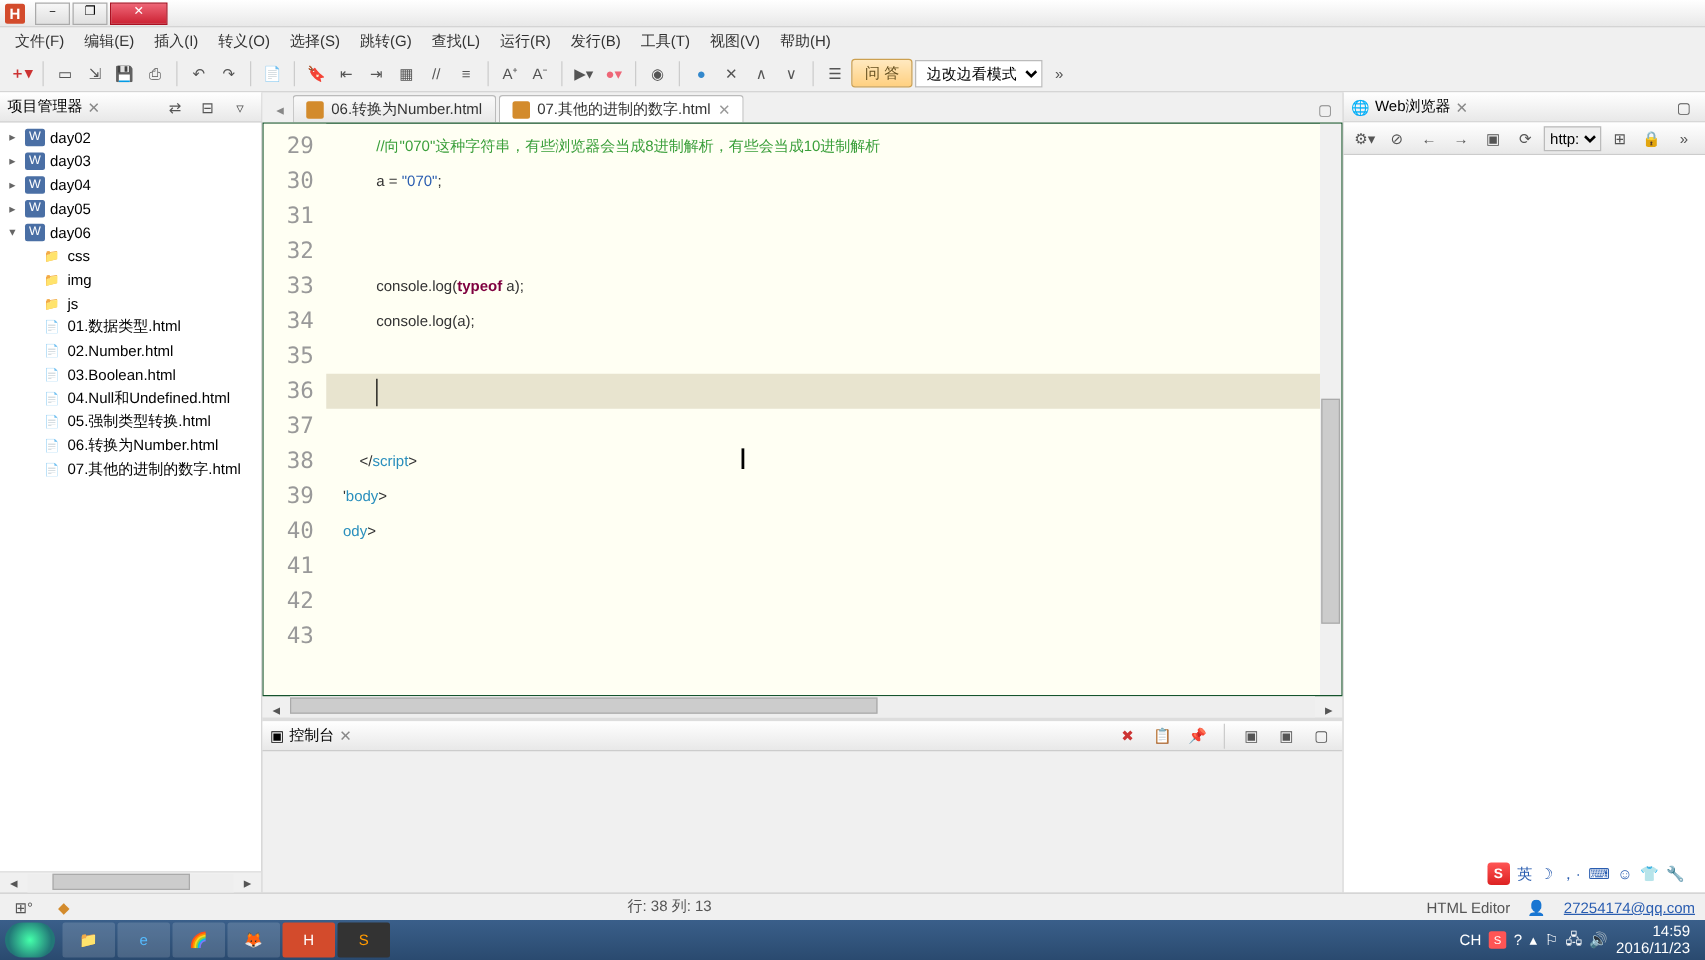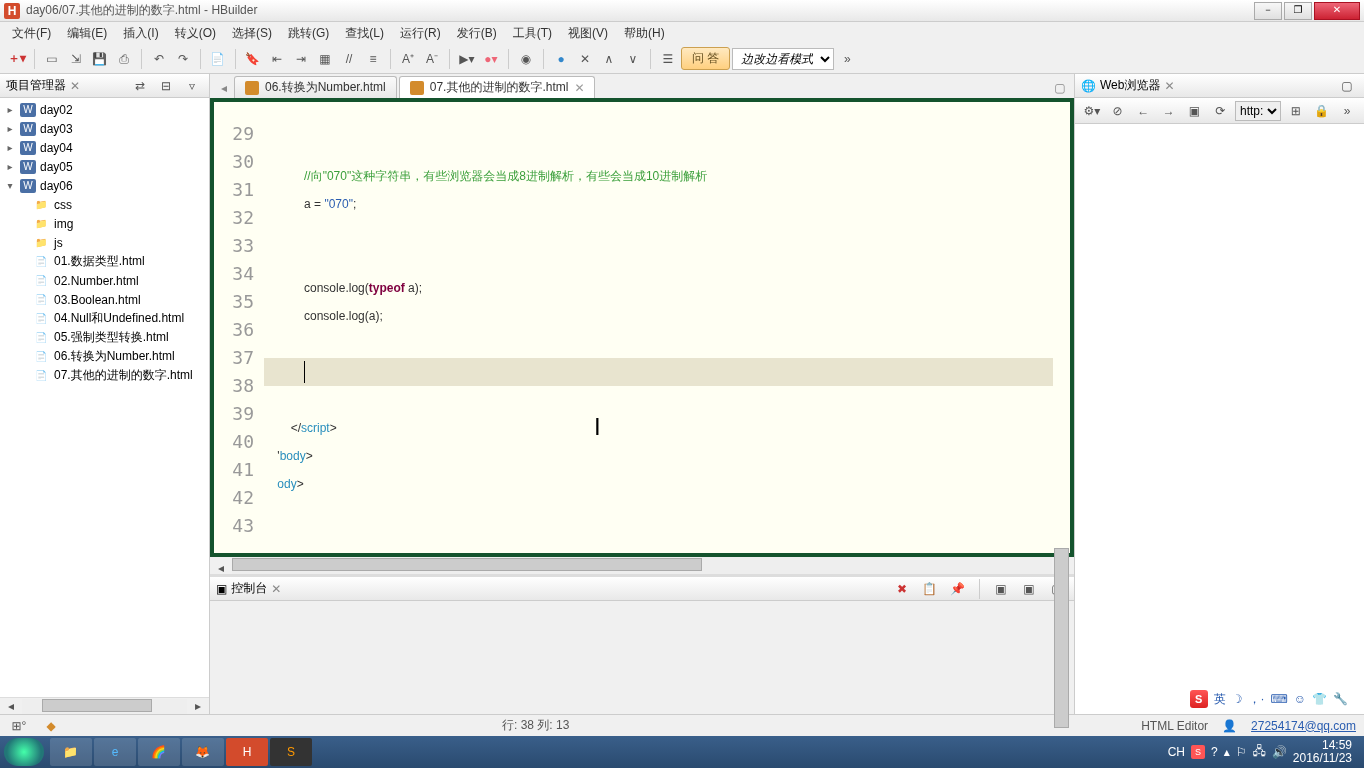--- a/index.html
+++ b/index.html
@@ -12,21 +12,21 @@
 .win-btn { width: 28px; height: 18px; background: linear-gradient(#f7f7f7,#e0e0e0); border: 1px solid #aaa; margin-left: 2px; text-align: center; line-height: 14px; font-size: 10px; }
 .win-btn.close { background: linear-gradient(#e67,#c23); color: #fff; border-color: #a12; width: 46px; }
 .menubar { height: 22px; display: flex; align-items: center; padding: 0 4px; background: #f0f0f0; }
 .menubar span { padding: 2px 8px; color: #333; }
 .toolbar { height: 30px; display: flex; align-items: center; padding: 0 6px; background: #f0f0f0; border-bottom: 1px solid #ccc; gap: 2px; }
 .tbtn { width: 22px; height: 22px; display: inline-flex; align-items: center; justify-content: center; color: #555; border: 1px solid transparent; border-radius: 2px; }
 .tsep { width: 1px; height: 20px; background: #ccc; margin: 0 4px; }
 .tsearch { margin-left: auto; width: 220px; height: 22px; border: 1px solid #bbb; padding: 0 6px; background: #fff; }
 .tnav { display: flex; align-items: center; gap: 2px; }
 .toggle-btn { padding: 2px 10px; background: linear-gradient(#ffe9c0,#ffd080); border: 1px solid #cca050; border-radius: 3px; color: #665020; text-align: center; }
-.mode-sel { height: 22px; border: 1px solid #bbb; padding: 0 4px; background: #fff; font-style: italic; }
+.mode-sel { height: 22px; border: 1px solid #bbb; padding: 0 4px; background: #fff; }
 .main { flex: 1; display: flex; min-height: 0; }
 .left-panel { width: 210px; display: flex; flex-direction: column; border-right: 1px solid #ccc; background: #fff; }
 .panel-tab { height: 24px; display: flex; align-items: center; padding: 0 6px; background: linear-gradient(#fff,#e8e8e8); border-bottom: 1px solid #ccc; }
 .panel-tab .lbl { font-weight: normal; }
 .panel-tab .x { margin-left: 4px; color: #888; }
 .panel-tab .tools { margin-left: auto; display: flex; gap: 4px; }
 .tree { flex: 1; overflow: auto; padding: 2px 0; }
 .tree-item { display: flex; align-items: center; height: 19px; padding-left: 4px; cursor: default; }
 .tree-item .arrow { width: 12px; text-align: center; color: #666; font-size: 10px; }
 .tree-item .fico { width: 16px; height: 14px; margin: 0 4px; display: inline-flex; align-items: center; justify-content: center; font-size: 10px; }
@@ -38,21 +38,21 @@
 .hscroll .track { flex: 1; height: 15px; background: #eee; position: relative; }
 .hscroll .thumb { position: absolute; height: 13px; background: #ccc; border: 1px solid #aaa; top: 0; }
 .center-col { flex: 1; display: flex; flex-direction: column; min-width: 0; }
 .ed-tabs { height: 24px; display: flex; align-items: flex-end; background: #f0f0f0; padding: 0 4px; }
 .ed-btn { width: 20px; height: 20px; text-align: center; line-height: 20px; color: #888; }
 .ed-tab { height: 22px; padding: 0 10px; display: flex; align-items: center; gap: 6px; background: linear-gradient(#fafafa,#e8e8e8); border: 1px solid #bbb; border-bottom: none; margin-right: 2px; border-radius: 3px 3px 0 0; }
 .ed-tab.active { background: #fff; }
 .ed-tab .fi { width: 14px; height: 14px; background: #d38b2c; border-radius: 2px; }
 .ed-tab .tx { color: #333; }
 .ed-tab .cx { color: #999; }
-.editor { flex: 1; display: flex; background: #fffff3; border: 4px solid #14532d; min-height: 0; position: relative; align-items: center; }
+.editor { flex: 1; display: flex; background: #fffff3; border: 1px solid #14532d; min-height: 0; position: relative; }
 .gutter { width: 50px; background: #fffff3; text-align: right; padding: 4px 10px 0 0; color: #999; }
 .gutter div { height: 28px; line-height: 28px; font-size: 18px; font-family: Consolas, monospace; }
 .code { flex: 1; padding: 4px 0 0 0; font-family: Consolas, monospace; font-size: 18px; position: relative; }
 .code .line { height: 28px; line-height: 28px; white-space: pre; }
 .code .cur { background: #e8e4cf; }
 .c-comment { color: #3a9f3a; }
 .c-str { color: #2a5db0; }
 .c-kw { color: #7f003f; font-weight: bold; }
 .c-num { color: #c00060; }
 .c-id { color: #333; }
@@ -84,21 +84,20 @@
 .taskbar .tbitem { width: 42px; height: 28px; background: rgba(255,255,255,0.15); margin-right: 2px; border-radius: 2px; display: flex; align-items: center; justify-content: center; }
 .taskbar .tray { margin-left: auto; display: flex; align-items: center; gap: 6px; color: #fff; font-size: 11px; padding-right: 8px; }
 .taskbar .clock { text-align: right; line-height: 13px; }
 </style>
 </head>
 <body>
 
 <div class="window">
   <div class="titlebar">
     <div class="icon">H</div>
-    <div class="title">day06/07.其他的进制的数字.html  -  HBuilder</div>
     <div class="win-btns">
       <div class="win-btn">－</div>
       <div class="win-btn">❐</div>
       <div class="win-btn close">✕</div>
     </div>
   </div>
 
   <div class="menubar">
     <span>文件(F)</span>
     <span>编辑(E)</span>

